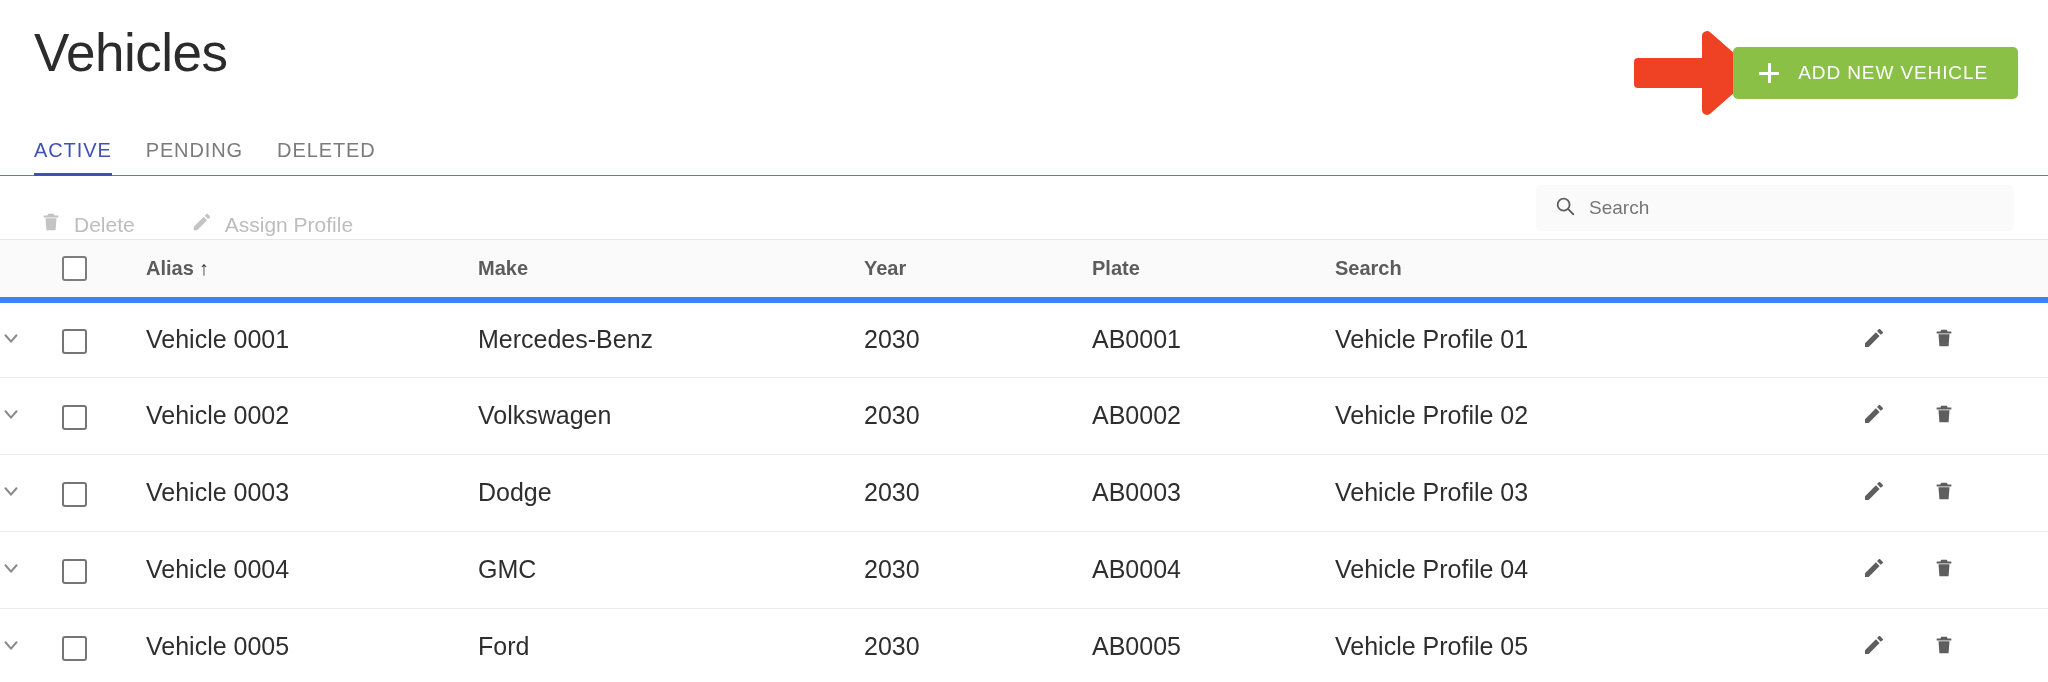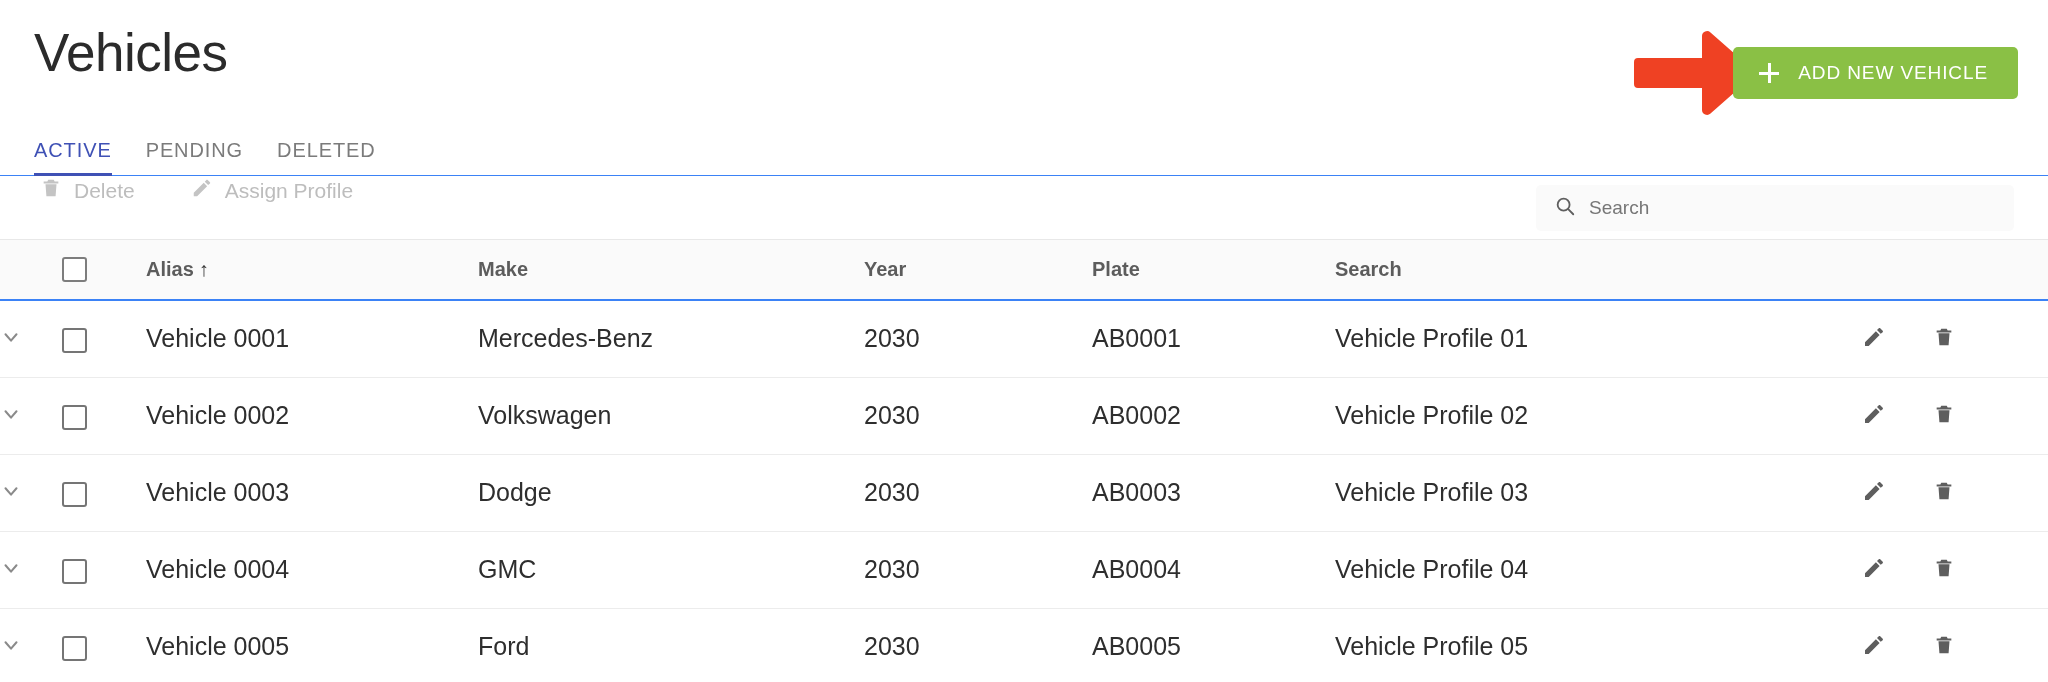--- a/index.html
+++ b/index.html
@@ -110,21 +110,21 @@
     position: absolute;
     left: 0; right: 0; bottom: -1px;
     height: 3px;
     background: #3f51b5;
   }
 
   
   .toolbar {
     position: relative;
     display: flex;
-    align-items: flex-start;
+    align-items: flex-end;
     height: 64px;
     padding: 0 34px;
     border-bottom: 1px solid #e8e8e8;
   }
   .tool-action {
     display: inline-flex;
     align-items: center;
     gap: 12px;
     margin-right: 44px;
     color: #bdbdbd;
@@ -169,21 +169,21 @@
     table-layout: fixed;
   }
   table.vehicles thead tr { background: #fafafa; }
   table.vehicles th {
     text-align: left;
     font-size: 20px;
     font-weight: 700;
     color: #5c5c5c;
     height: 60px;
     padding: 0;
-    border-bottom: 2px solid #3b82f6;
+    border-bottom: 6px solid #3b82f6;
   }
   table.vehicles td {
     font-size: 25px;
     color: #2e2e2e;
     height: 77px;
     padding: 0;
     border-bottom: 1px solid #ececec;
     vertical-align: middle;
   }
   .col-expand { width: 62px; }

